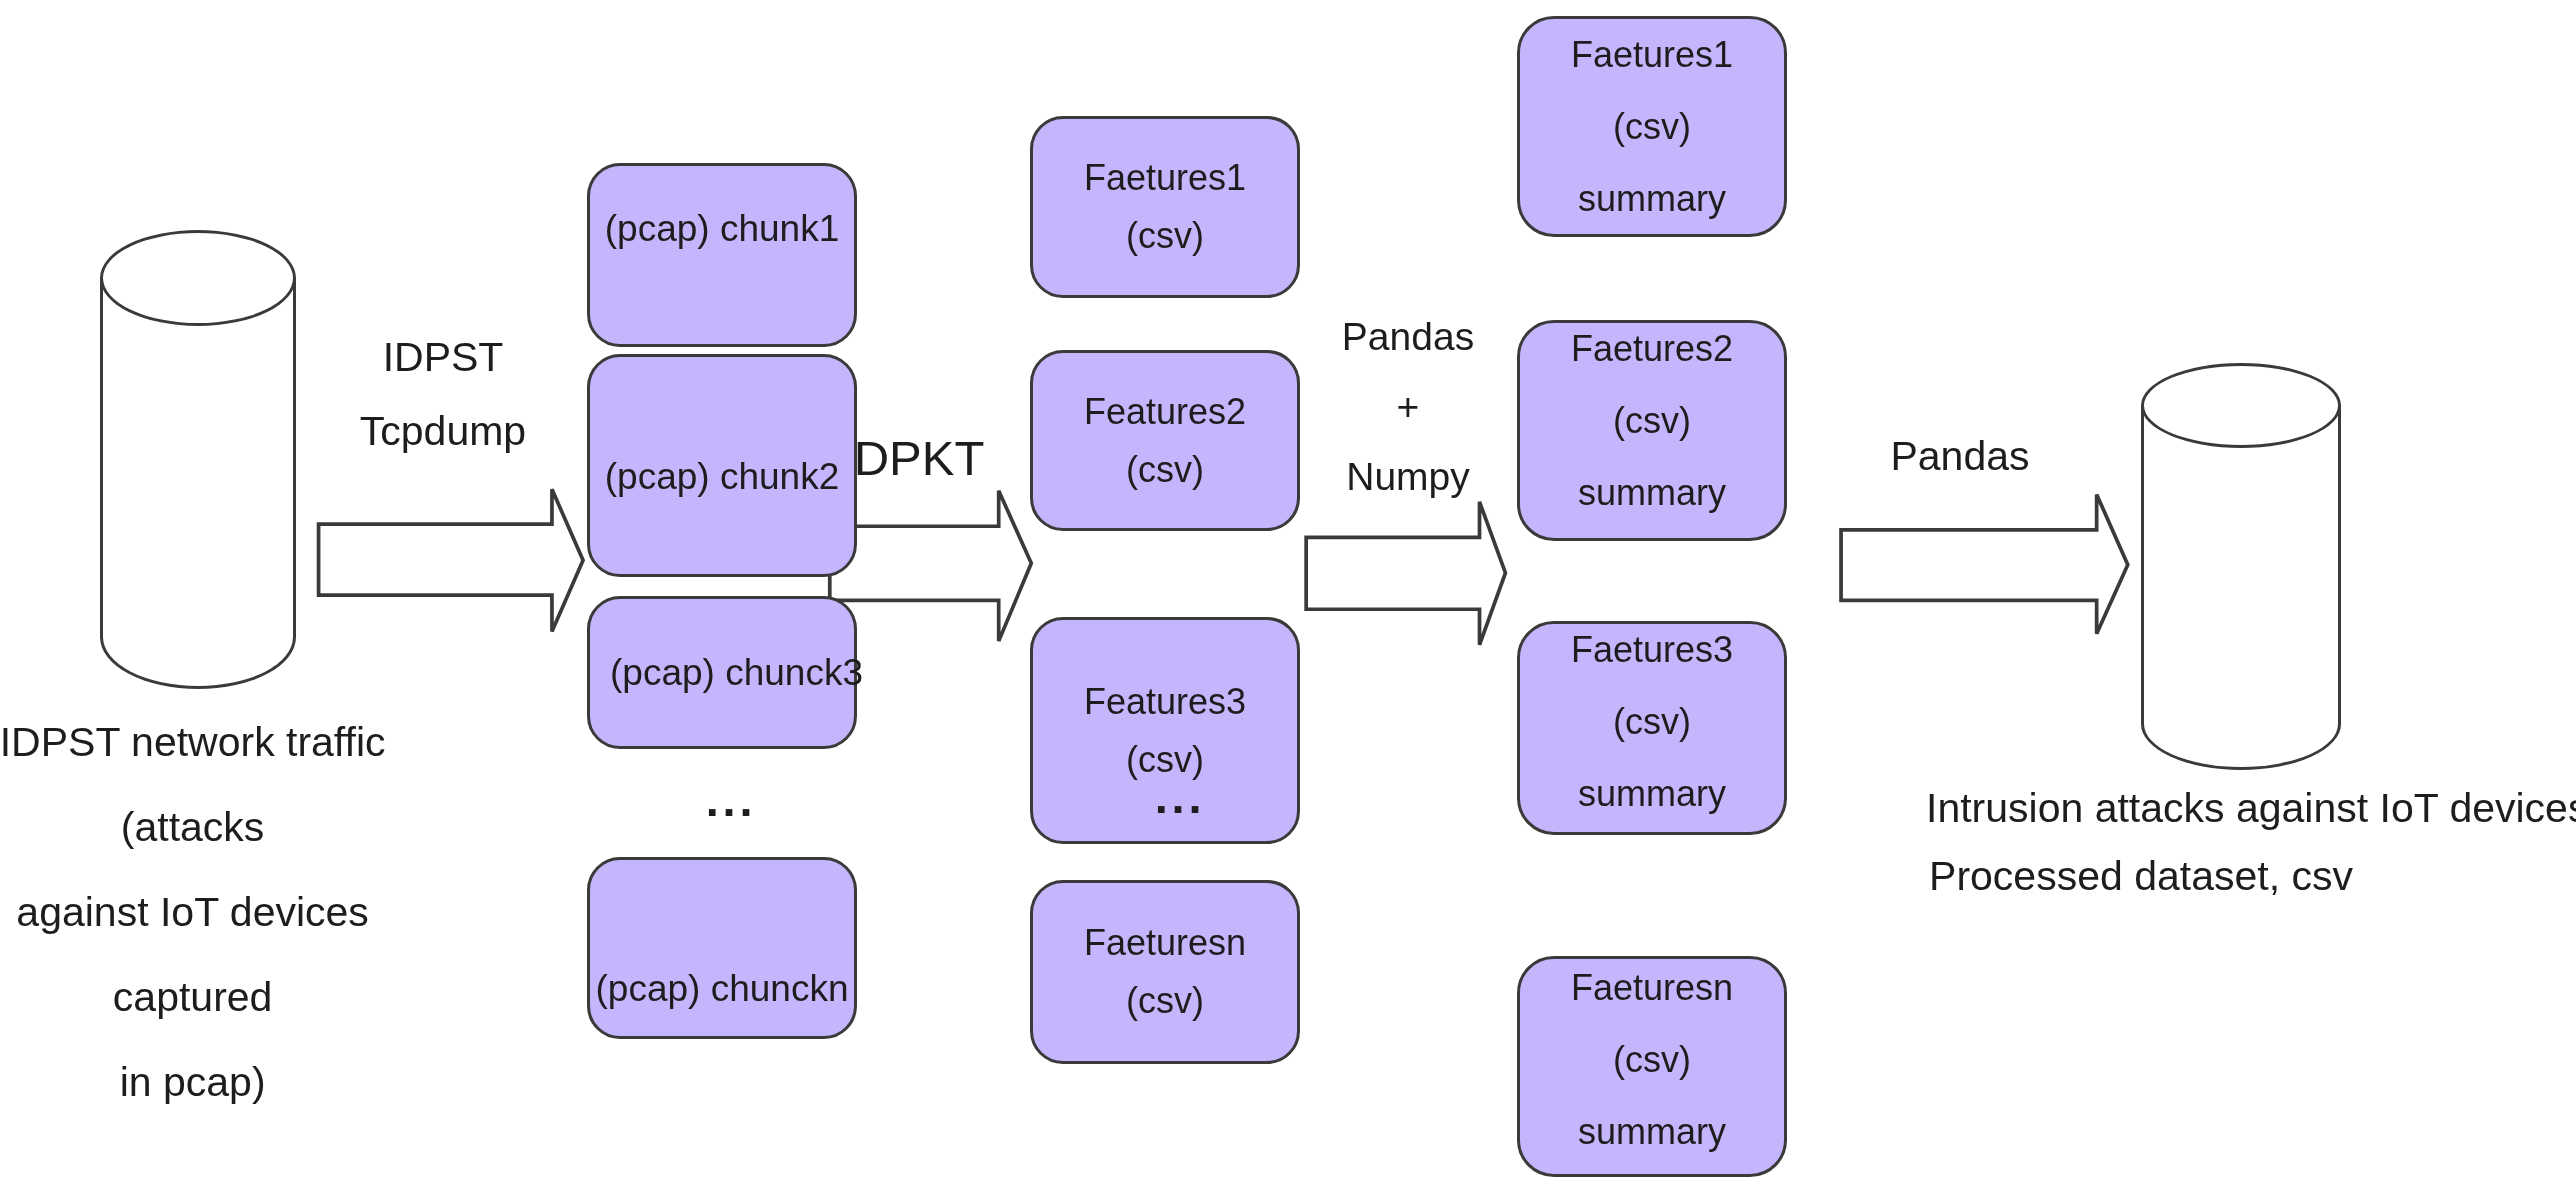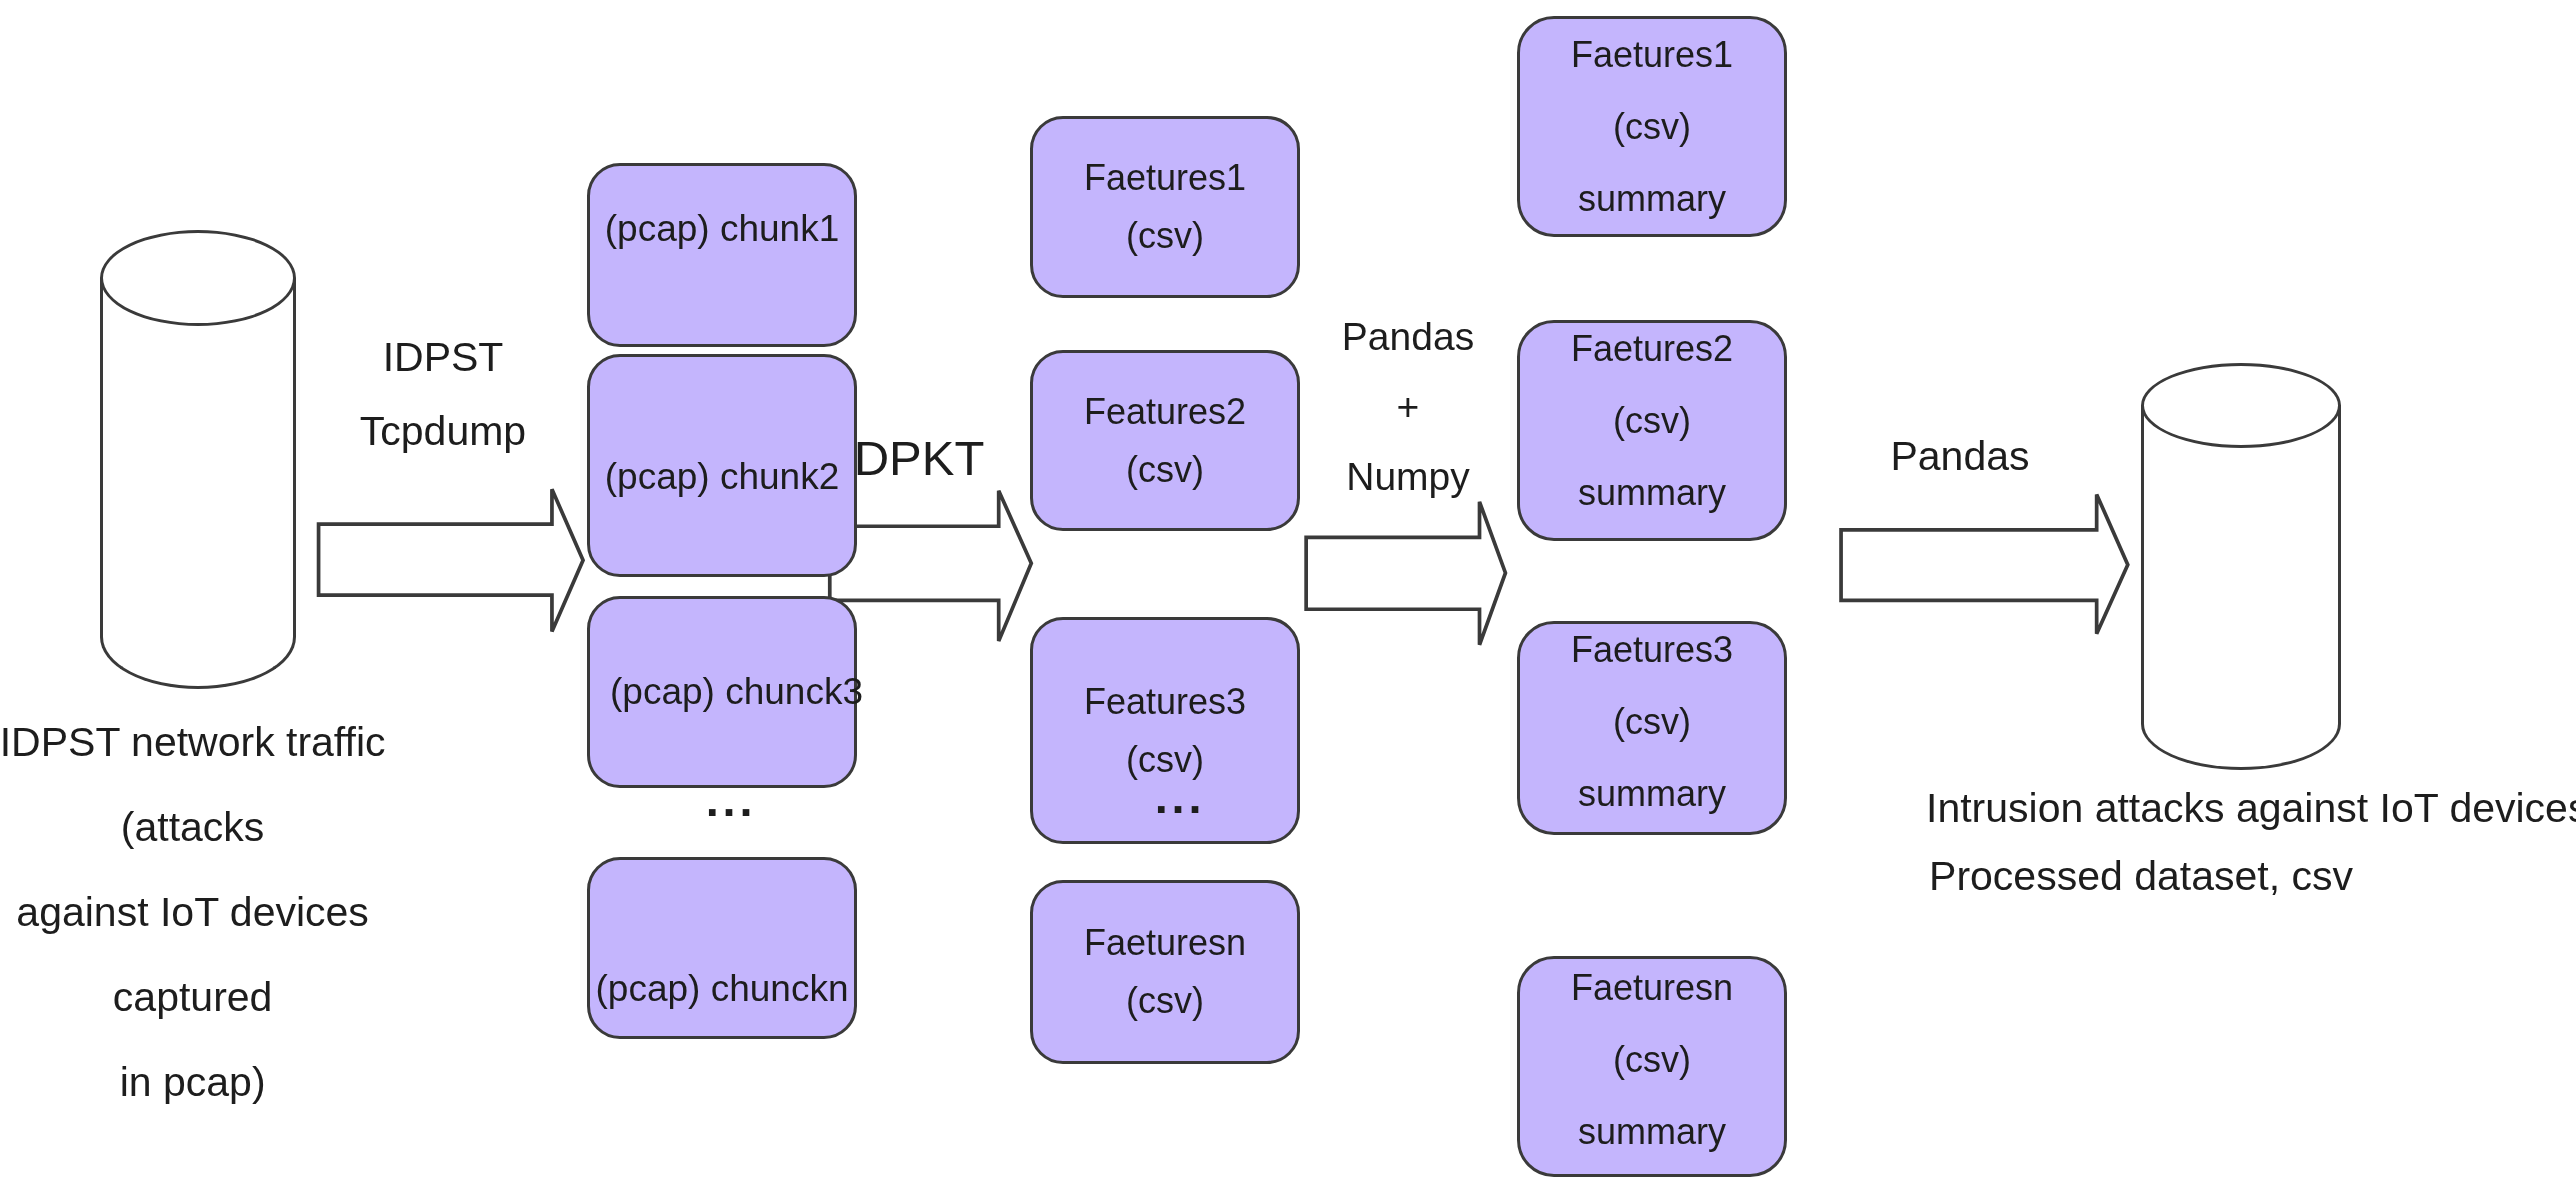--- a/index.html
+++ b/index.html
@@ -58,21 +58,21 @@
     <div>IDPST</div>
     <div>Tcpdump</div>
   </div>
 
   <div class="box chunk" style="left:587px; top:115px; height:184px;margin-top:48px;">
     <div class="bline" style="transform:translateY(-26px);">(pcap) chunk1</div>
   </div>
   <div class="box chunk" style="left:587px; top:354px; height:223px;">
     <div class="bline" style="transform:translateY(11px);">(pcap) chunk2</div>
   </div>
-  <div class="box chunk" style="left:587px; top:596px; height:192px;padding-left:29px;">
+  <div class="box chunk" style="left:587px; top:596px; height:153px;padding-left:29px;">
     <div class="bline">(pcap) chunck3</div>
   </div>
   <div class="dots" style="left:679px; top:772px;">...</div>
   <div class="box chunk" style="left:587px; top:857px; height:182px;">
     <div class="bline" style="transform:translateY(41px);">(pcap) chunckn</div>
   </div>
 
   <div class="label" style="left:808px; top:430px; width:222px; font-size:49px;">DPKT</div>
 
   <div class="box" style="left:1030px; top:116px; height:182px;">

